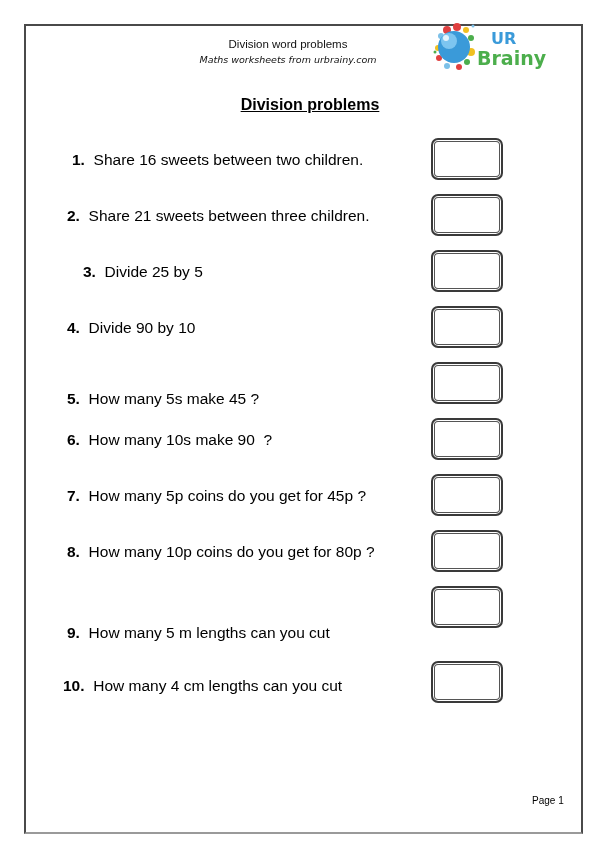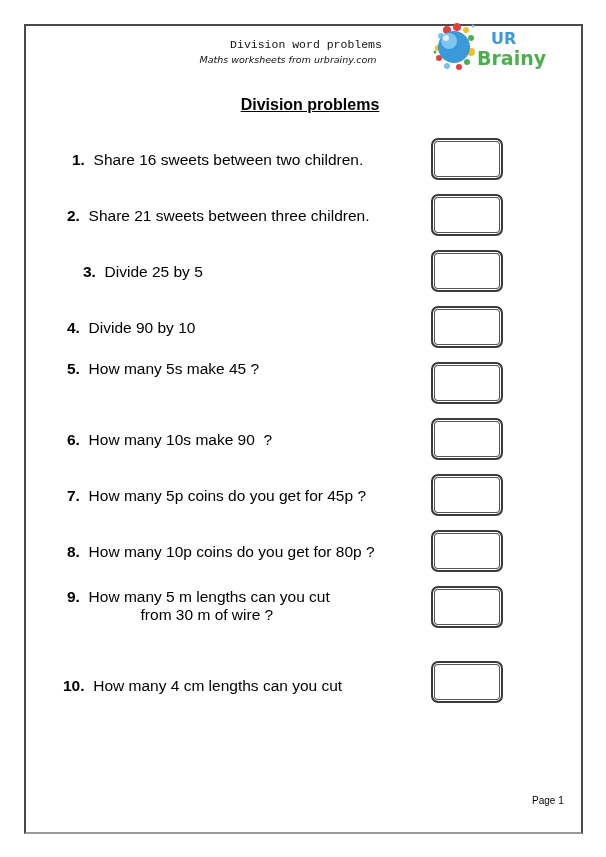--- a/index.html
+++ b/index.html
@@ -1,18 +1,18 @@
 <!DOCTYPE html>
 <html><head>
   <meta charset="utf-8">
   <style>
     html, body { margin: 0; padding: 0; background: #ffffff; }
     body { width: 606px; height: 857px; position: relative; overflow: hidden; font-family: "Liberation Sans", sans-serif; color: #000; }
     .page-border { position: absolute; left: 24px; top: 24px; width: 555px; height: 806px; border-left: 2px solid #4a4a4a; border-top: 2px solid #4a4a4a; border-right: 2px solid #4a4a4a; border-bottom: 2px solid #9a9a9a; box-sizing: content-box; }
-    .header-title { position: absolute; left: 0; width: 576px; top: 38px; text-align: center; font-family: Liberation Mono, monospace; font-size: 11.5px; color: #111; padding-left: 18px; }
+    .header-title { position: absolute; left: 0; width: 576px; top: 38px; text-align: center; font-family: Liberation Sans, sans-serif; font-size: 11.5px; color: #111; }
     .header-sub { position: absolute; left: 0; width: 576px; top: 54px; text-align: center; font-family: "DejaVu Sans", sans-serif; font-size: 9.5px; color: #111; font-style: italic; }
     .logo { position: absolute; left: 433px; top: 22px; width: 115px; height: 50px; }
     .main-title { position: absolute; left: 0; width: 620px; top: 96px; text-align: center; font-weight: bold; font-size: 16px; text-decoration: underline; }
     .q { position: absolute; font-size: 15.5px; line-height: 18px; white-space: nowrap; }
     .q .num { font-weight: bold; display: inline-block; }
     .q .line2 { display: block; }
     .box { position: absolute; left: 431px; width: 68px; height: 38px; border: 2px solid #3a3a3a; border-radius: 7px; box-shadow: inset 0 0 0 1px #fff, inset 0 0 0 2px #555; background: #fff; }
     .footer { position: absolute; left: 532px; top: 795px; font-family: Liberation Sans, sans-serif; font-size: 10px; }
   </style>
 </head>
@@ -65,21 +65,21 @@
   <span>Divide 25 by 5</span>
 </div>
 <div class="box" style="top:250px;"></div>
 
 <div class="q" style="left:67px; top:319px;">
   <span class="num">4.</span>&nbsp;
   <span>Divide 90 by 10</span>
 </div>
 <div class="box" style="top:306px;"></div>
 
-<div class="q" style="left:67px; top:360px;">
+<div class="q" style="left:67px; top:390px;">
   <span class="num">5.</span>&nbsp;
   <span>How many 5s make 45 ?</span>
 </div>
 <div class="box" style="top:362px;"></div>
 
 <div class="q" style="left:67px; top:431px;">
   <span class="num">6.</span>&nbsp;
   <span style="white-space:pre;">How many 10s make 90  ?</span>
 </div>
 <div class="box" style="top:418px;"></div>
@@ -89,24 +89,23 @@
   <span>How many 5p coins do you get for 45p ?</span>
 </div>
 <div class="box" style="top:474px;"></div>
 
 <div class="q" style="left:67px; top:543px;">
   <span class="num">8.</span>&nbsp;
   <span>How many 10p coins do you get for 80p ?</span>
 </div>
 <div class="box" style="top:530px;"></div>
 
-<div class="q" style="left:67px; top:588px;text-align:center;">
+<div class="q" style="left:67px; top:624px;">
   <span class="num">9.</span>&nbsp;
   <span>How many 5 m lengths can you cut</span>
-  <span class="line2" style="padding-left:17px;">from 30 m of wire ?</span>
 </div>
 <div class="box" style="top:586px;"></div>
 
 <div class="q" style="left:63px; top:677px;">
   <span class="num">10.</span>&nbsp;
   <span>How many 4 cm lengths can you cut</span>
 </div>
 <div class="box" style="top:661px;"></div>
 
 <div class="footer">Page 1</div>

